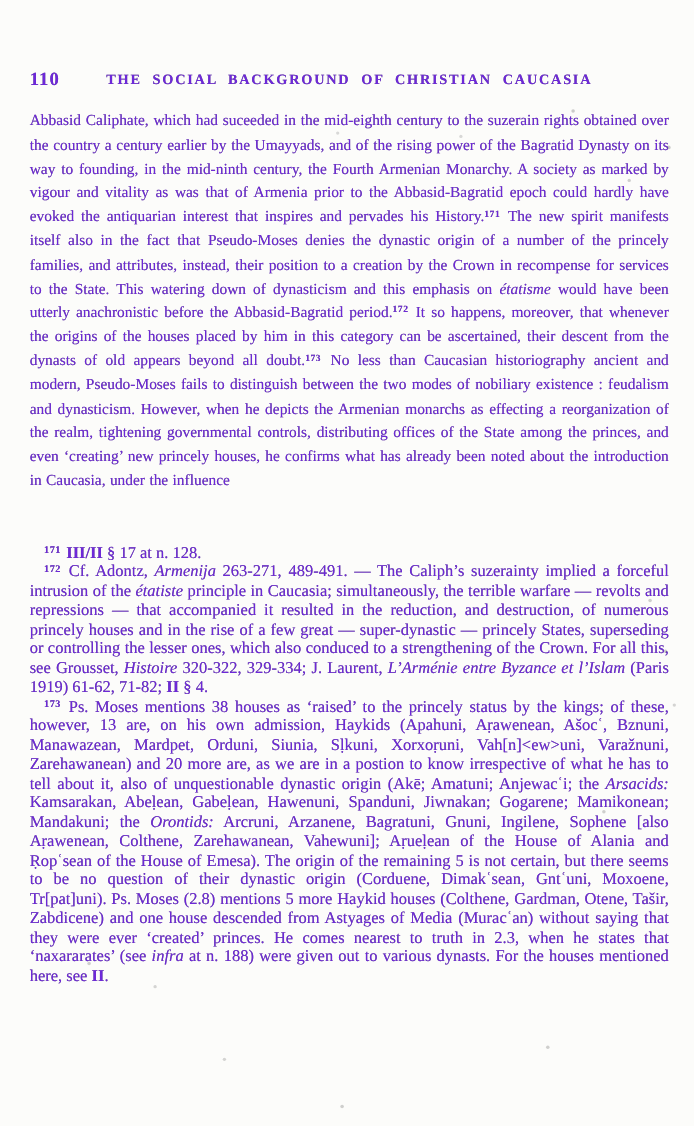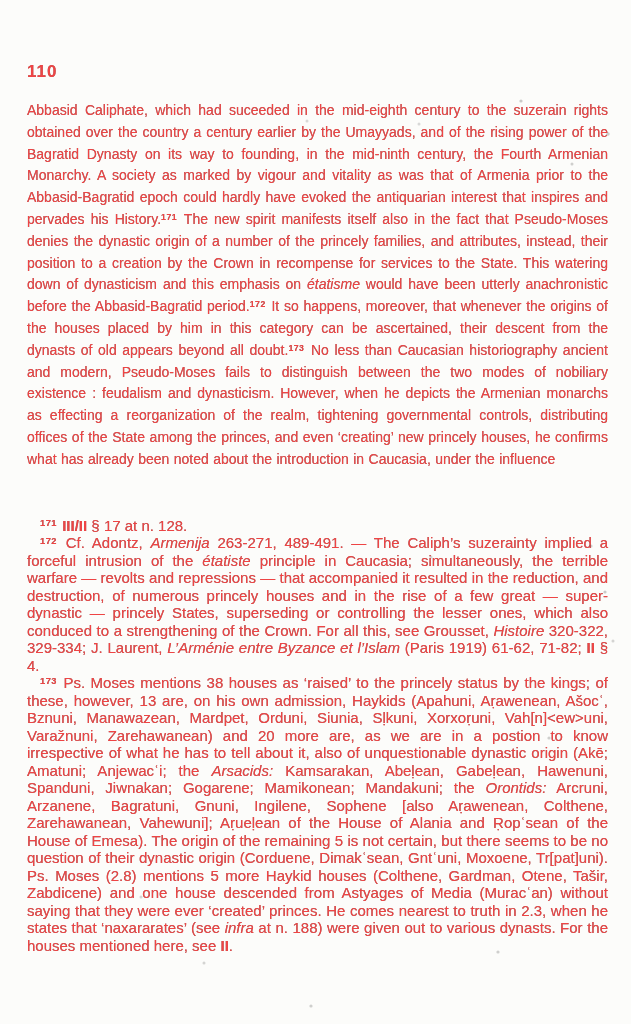--- a/index.html
+++ b/index.html
@@ -6,22 +6,22 @@
     margin: 0;
     padding: 0;
     background: #e9e9e7;
   }
   .page {
     position: relative;
     width: 631px;
     height: 1024px;
     margin: 0 auto;
     background: #fcfcfa;
-    color: #ef4444;
-    font-family: Liberation Sans, sans-serif;
+    color: #6d28d9;
+    font-family: Liberation Serif, serif;
     overflow: hidden;
     box-sizing: border-box;
     padding: 62px 23px 0 27px;
     text-shadow: 0 0 0.5px rgba(20,20,20,0.55);
   }
   .running-head {
     position: relative;
     height: 22px;
     margin-bottom: 16px;
   }
@@ -97,20 +97,21 @@
       310px 1005px 0 0.6px rgba(90,90,90,0.28);
   }
 </style>
 </head>
 <body>
 
 <div class="page">
 
   <header class="running-head">
     <span class="page-num">110</span>
+    <span class="run-title">THE SOCIAL BACKGROUND OF CHRISTIAN CAUCASIA</span>
   </header>
 
   <main>
     <p class="body-text"><span>Abbasid Caliphate, which had suceeded in the mid-eighth century to the suzerain rights obtained over the country a century earlier by the Umayyads, and of the rising power of the Bagratid Dynasty on its way to founding, in the mid-ninth century, the Fourth Armenian Monarchy. A society as marked by vigour and vitality as was that of Armenia prior to the Abbasid-Bagratid epoch could hardly have evoked the antiquarian interest that inspires and pervades his History.</span><sup>171</sup><span> The new spirit manifests itself also in the fact that Pseudo-Moses denies the dynastic origin of a number of the princely families, and attributes, instead, their position to a creation by the Crown in recompense for services to the State. This watering down of dynasticism and this emphasis on </span><i>étatisme</i><span> would have been utterly anachronistic before the Abbasid-Bagratid period.</span><sup>172</sup><span> It so happens, moreover, that whenever the origins of the houses placed by him in this category can be ascertained, their descent from the dynasts of old appears beyond all doubt.</span><sup>173</sup><span> No less than Caucasian historiography ancient and modern, Pseudo-Moses fails to distinguish between the two modes of nobiliary existence : feudalism and dynasticism. However, when he depicts the Armenian monarchs as effecting a reorganization of the realm, tightening governmental controls, distributing offices of the State among the princes, and even ‘creating’ new princely houses, he confirms what has already been noted about the introduction in Caucasia, under the influence</span></p>
   </main>
 
   <section class="footnotes">
     <p class="footnote"><sup>171</sup><span> </span><b>III/II</b><span> § 17 at n. 128.</span></p>
     <p class="footnote"><sup>172</sup><span> Cf. Adontz, </span><i>Armenija</i><span> 263-271, 489-491. — The Caliph’s suzerainty implied a forceful intrusion of the </span><i>étatiste</i><span> principle in Caucasia; simultaneously, the terrible warfare — revolts and repressions — that accompanied it resulted in the reduction, and destruction, of numerous princely houses and in the rise of a few great — super-dynastic — princely States, superseding or controlling the lesser ones, which also conduced to a strengthening of the Crown. For all this, see Grousset, </span><i>Histoire</i><span> 320-322, 329-334; J. Laurent, </span><i>L’Arménie entre Byzance et l’Islam</i><span> (Paris 1919) 61-62, 71-82; </span><b>II</b><span> § 4.</span></p>
     <p class="footnote"><sup>173</sup><span> Ps. Moses mentions 38 houses as ‘raised’ to the princely status by the kings; of these, however, 13 are, on his own admission, Haykids (Apahuni, Aṛawenean, Ašocʿ, Bznuni, Manawazean, Mardpet, Orduni, Siunia, Sḷkuni, Xorxoṛuni, Vah[n]&lt;ew&gt;uni, Varažnuni, Zarehawanean) and 20 more are, as we are in a postion to know irrespective of what he has to tell about it, also of unquestionable dynastic origin (Akē; Amatuni; Anjewacʿi; the </span><i>Arsacids:</i><span> Kamsarakan, Abeḷean, Gabeḷean, Hawenuni, Spanduni, Jiwnakan; Gogarene; Mamikonean; Mandakuni; the </span><i>Orontids:</i><span> Arcruni, Arzanene, Bagratuni, Gnuni, Ingilene, Sophene [also Aṛawenean, Colthene, Zarehawanean, Vahewuni]; Aṛueḷean of the House of Alania and Ṛopʿsean of the House of Emesa). The origin of the remaining 5 is not certain, but there seems to be no question of their dynastic origin (Corduene, Dimakʿsean, Gntʿuni, Moxoene, Tr[pat]uni). Ps. Moses (2.8) mentions 5 more Haykid houses (Colthene, Gardman, Otene, Tašir, Zabdicene) and one house descended from Astyages of Media (Muracʿan) without saying that they were ever ‘created’ princes. He comes nearest to truth in 2.3, when he states that ‘naxararates’ (see </span><i>infra</i><span> at n. 188) were given out to various dynasts. For the houses mentioned here, see </span><b>II</b><span>.</span></p>

